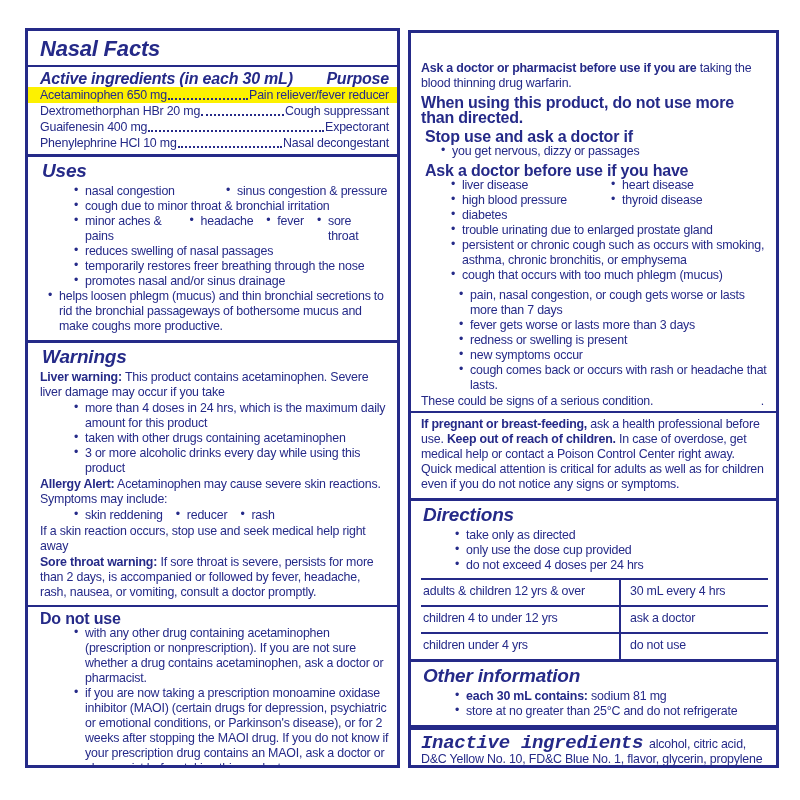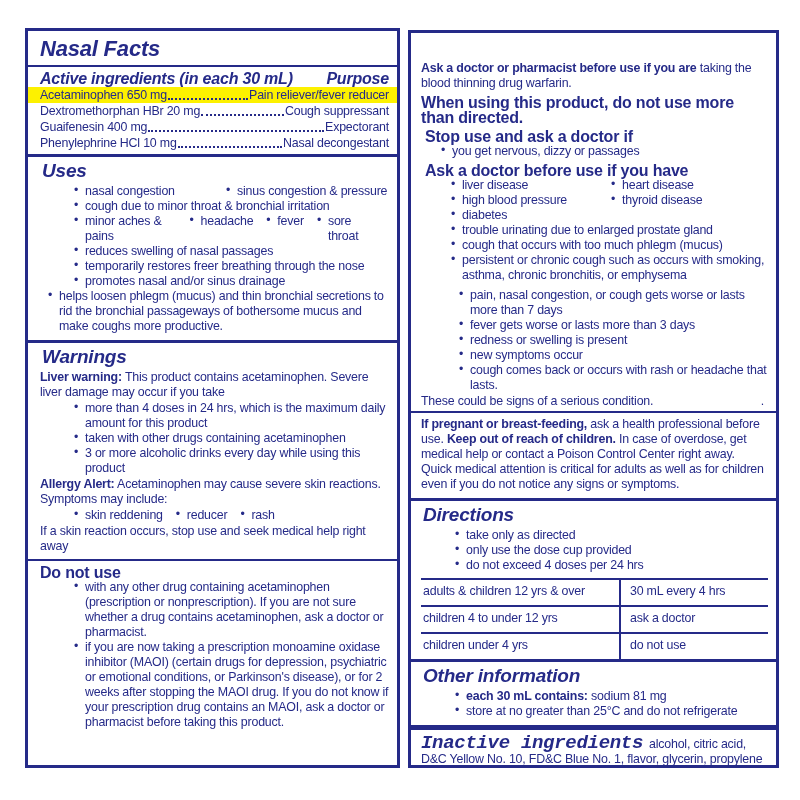--- a/index.html
+++ b/index.html
@@ -111,20 +111,21 @@
   <div class="li l2"><span>more than 4 doses in 24 hrs, which is the maximum daily amount for this product</span></div>
   <div class="li l2"><span>taken with other drugs containing acetaminophen</span></div>
   <div class="li l2"><span>3 or more alcoholic drinks every day while using this product</span></div>
   <p class="p"><span class="b">Allergy Alert:</span><span> Acetaminophen may cause severe skin reactions. Symptoms may include:</span></p>
   <div class="row inline l2">
     <span class="li cell">skin reddening</span>
     <span class="li cell">reducer</span>
     <span class="li cell">rash</span>
   </div>
   <p class="p">If a skin reaction occurs, stop use and seek medical help right away</p>
+  <p class="p"><span class="b">Sore throat warning:</span><span> If sore throat is severe, persists for more than 2 days, is accompanied or followed by fever, headache, rash, nausea, or vomiting, consult a doctor promptly.</span></p>
 
   <div class="rule r2" style="margin-top:5px"></div>
 
   <p class="h3 sp">Do not use</p>
   <div class="li l2"><span>with any other drug containing acetaminophen (prescription or nonprescription). If you are not sure whether a drug contains acetaminophen, ask a doctor or pharmacist.</span></div>
   <div class="li l2"><span>if you are now taking a prescription monoamine oxidase inhibitor (MAOI) (certain drugs for depression, psychiatric or emotional conditions, or Parkinson's disease), or for 2 weeks after stopping the MAOI drug. If you do not know if your prescription drug contains an MAOI, ask a doctor or pharmacist before taking this product.</span></div>
 
 </section>
 
 <section class="box" id="right-box">
@@ -139,22 +140,22 @@
   <div class="row rowr lr2">
     <span class="li cell c1">liver disease</span>
     <span class="li cell">heart disease</span>
   </div>
   <div class="row rowr lr2">
     <span class="li cell c1">high blood pressure</span>
     <span class="li cell">thyroid disease</span>
   </div>
   <div class="li lr2"><span>diabetes</span></div>
   <div class="li lr2"><span>trouble urinating due to enlarged prostate gland</span></div>
+  <div class="li lr2"><span>persistent or chronic cough such as occurs with smoking, asthma, chronic bronchitis, or emphysema</span></div>
   <div class="li lr2"><span>cough that occurs with too much phlegm (mucus)</span></div>
-  <div class="li lr2"><span>persistent or chronic cough such as occurs with smoking, asthma, chronic bronchitis, or emphysema</span></div>
   <div class="li lr2 gap-top" style="margin-left:38px"><span>pain, nasal congestion, or cough gets worse or lasts more than 7 days</span></div>
   <div class="li" style="margin-left:38px"><span>fever gets worse or lasts more than 3 days</span></div>
   <div class="li" style="margin-left:38px"><span>redness or swelling is present</span></div>
   <div class="li" style="margin-left:38px"><span>new symptoms occur</span></div>
   <div class="li" style="margin-left:38px"><span>cough comes back or occurs with rash or headache that lasts.</span></div>
   <div class="note-row">
     <span>These could be signs of a serious condition.</span>
     <span>.</span>
   </div>
 

